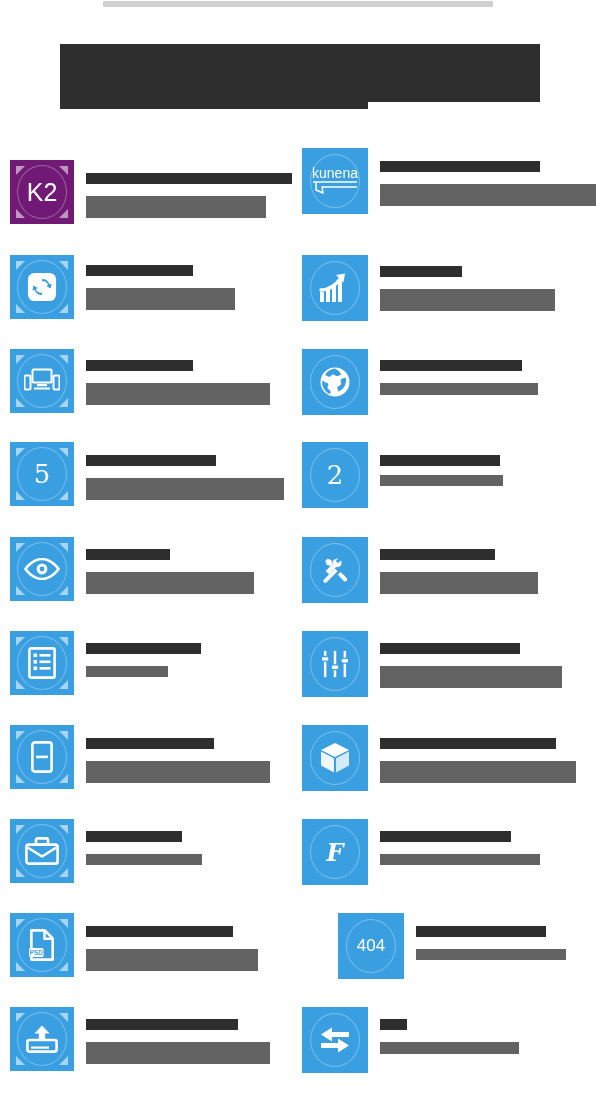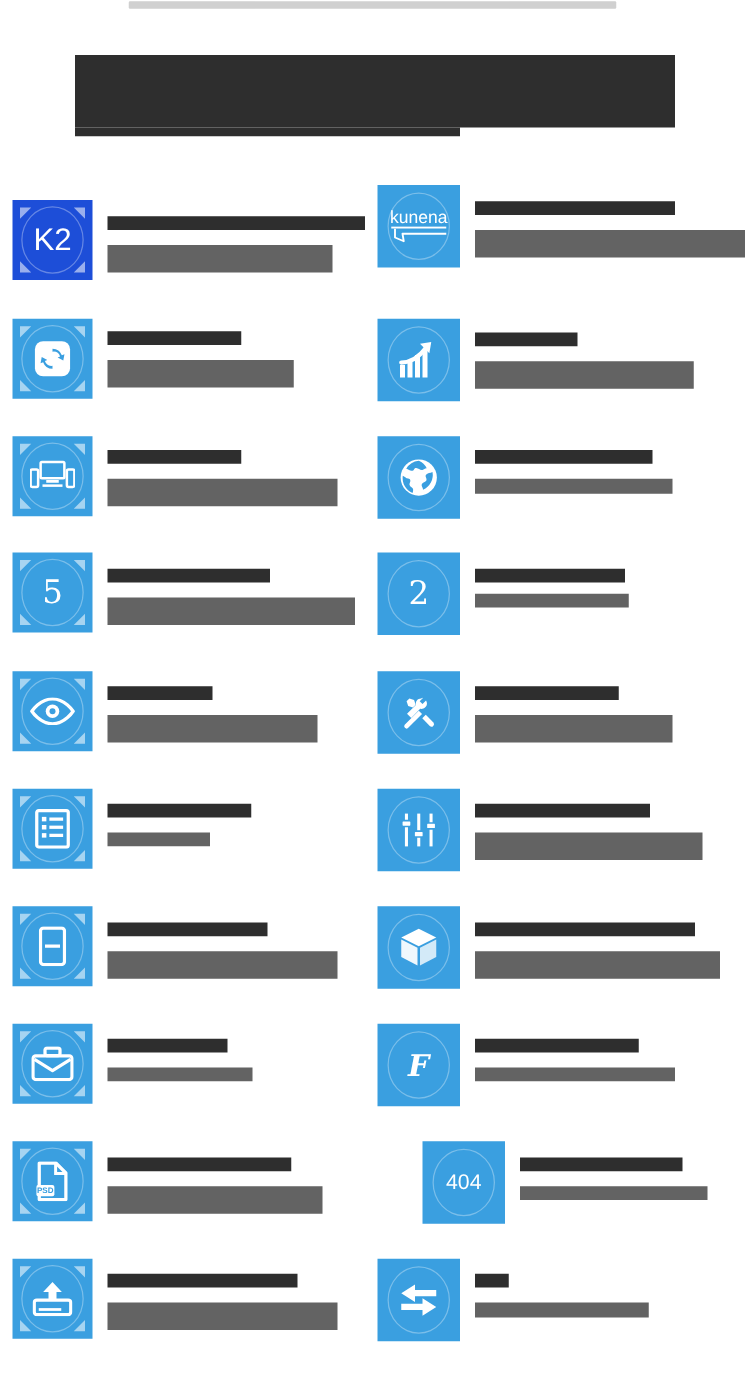--- a/index.html
+++ b/index.html
@@ -114,21 +114,21 @@
 
   <div class="top-rule" style="left: 103px; top: 1px; width: 390px; height: 6px; background: rgb(208, 208, 208);"></div>
 
   <div>
     <div class="heading-line" style="left: 60px; top: 44px; width: 480px; height: 58px; background: rgb(46, 46, 46);"></div>
     <div class="heading-line" style="left: 60px; top: 102px; width: 308px; height: 7px; background: rgb(46, 46, 46);"></div>
   </div>
 
   <div id="features">
       <div class="feature" style="left: 10px; top: 160px; width: 576px; height: 70px;">
-        <div class="icon-box" style="background: #1d4ed8;">
+        <div class="icon-box" style="background: #701a75;">
           <div class="icon-ring"></div>
           <div class="brk tl"></div>
           <div class="brk tr"></div>
           <div class="brk bl"></div>
           <div class="brk br"></div>
           <div class="glyph">
             <span class="txt-k2">K2</span>
           </div>
         </div>
         <div class="txt-col" style="left: 0px; top: 0px;">

